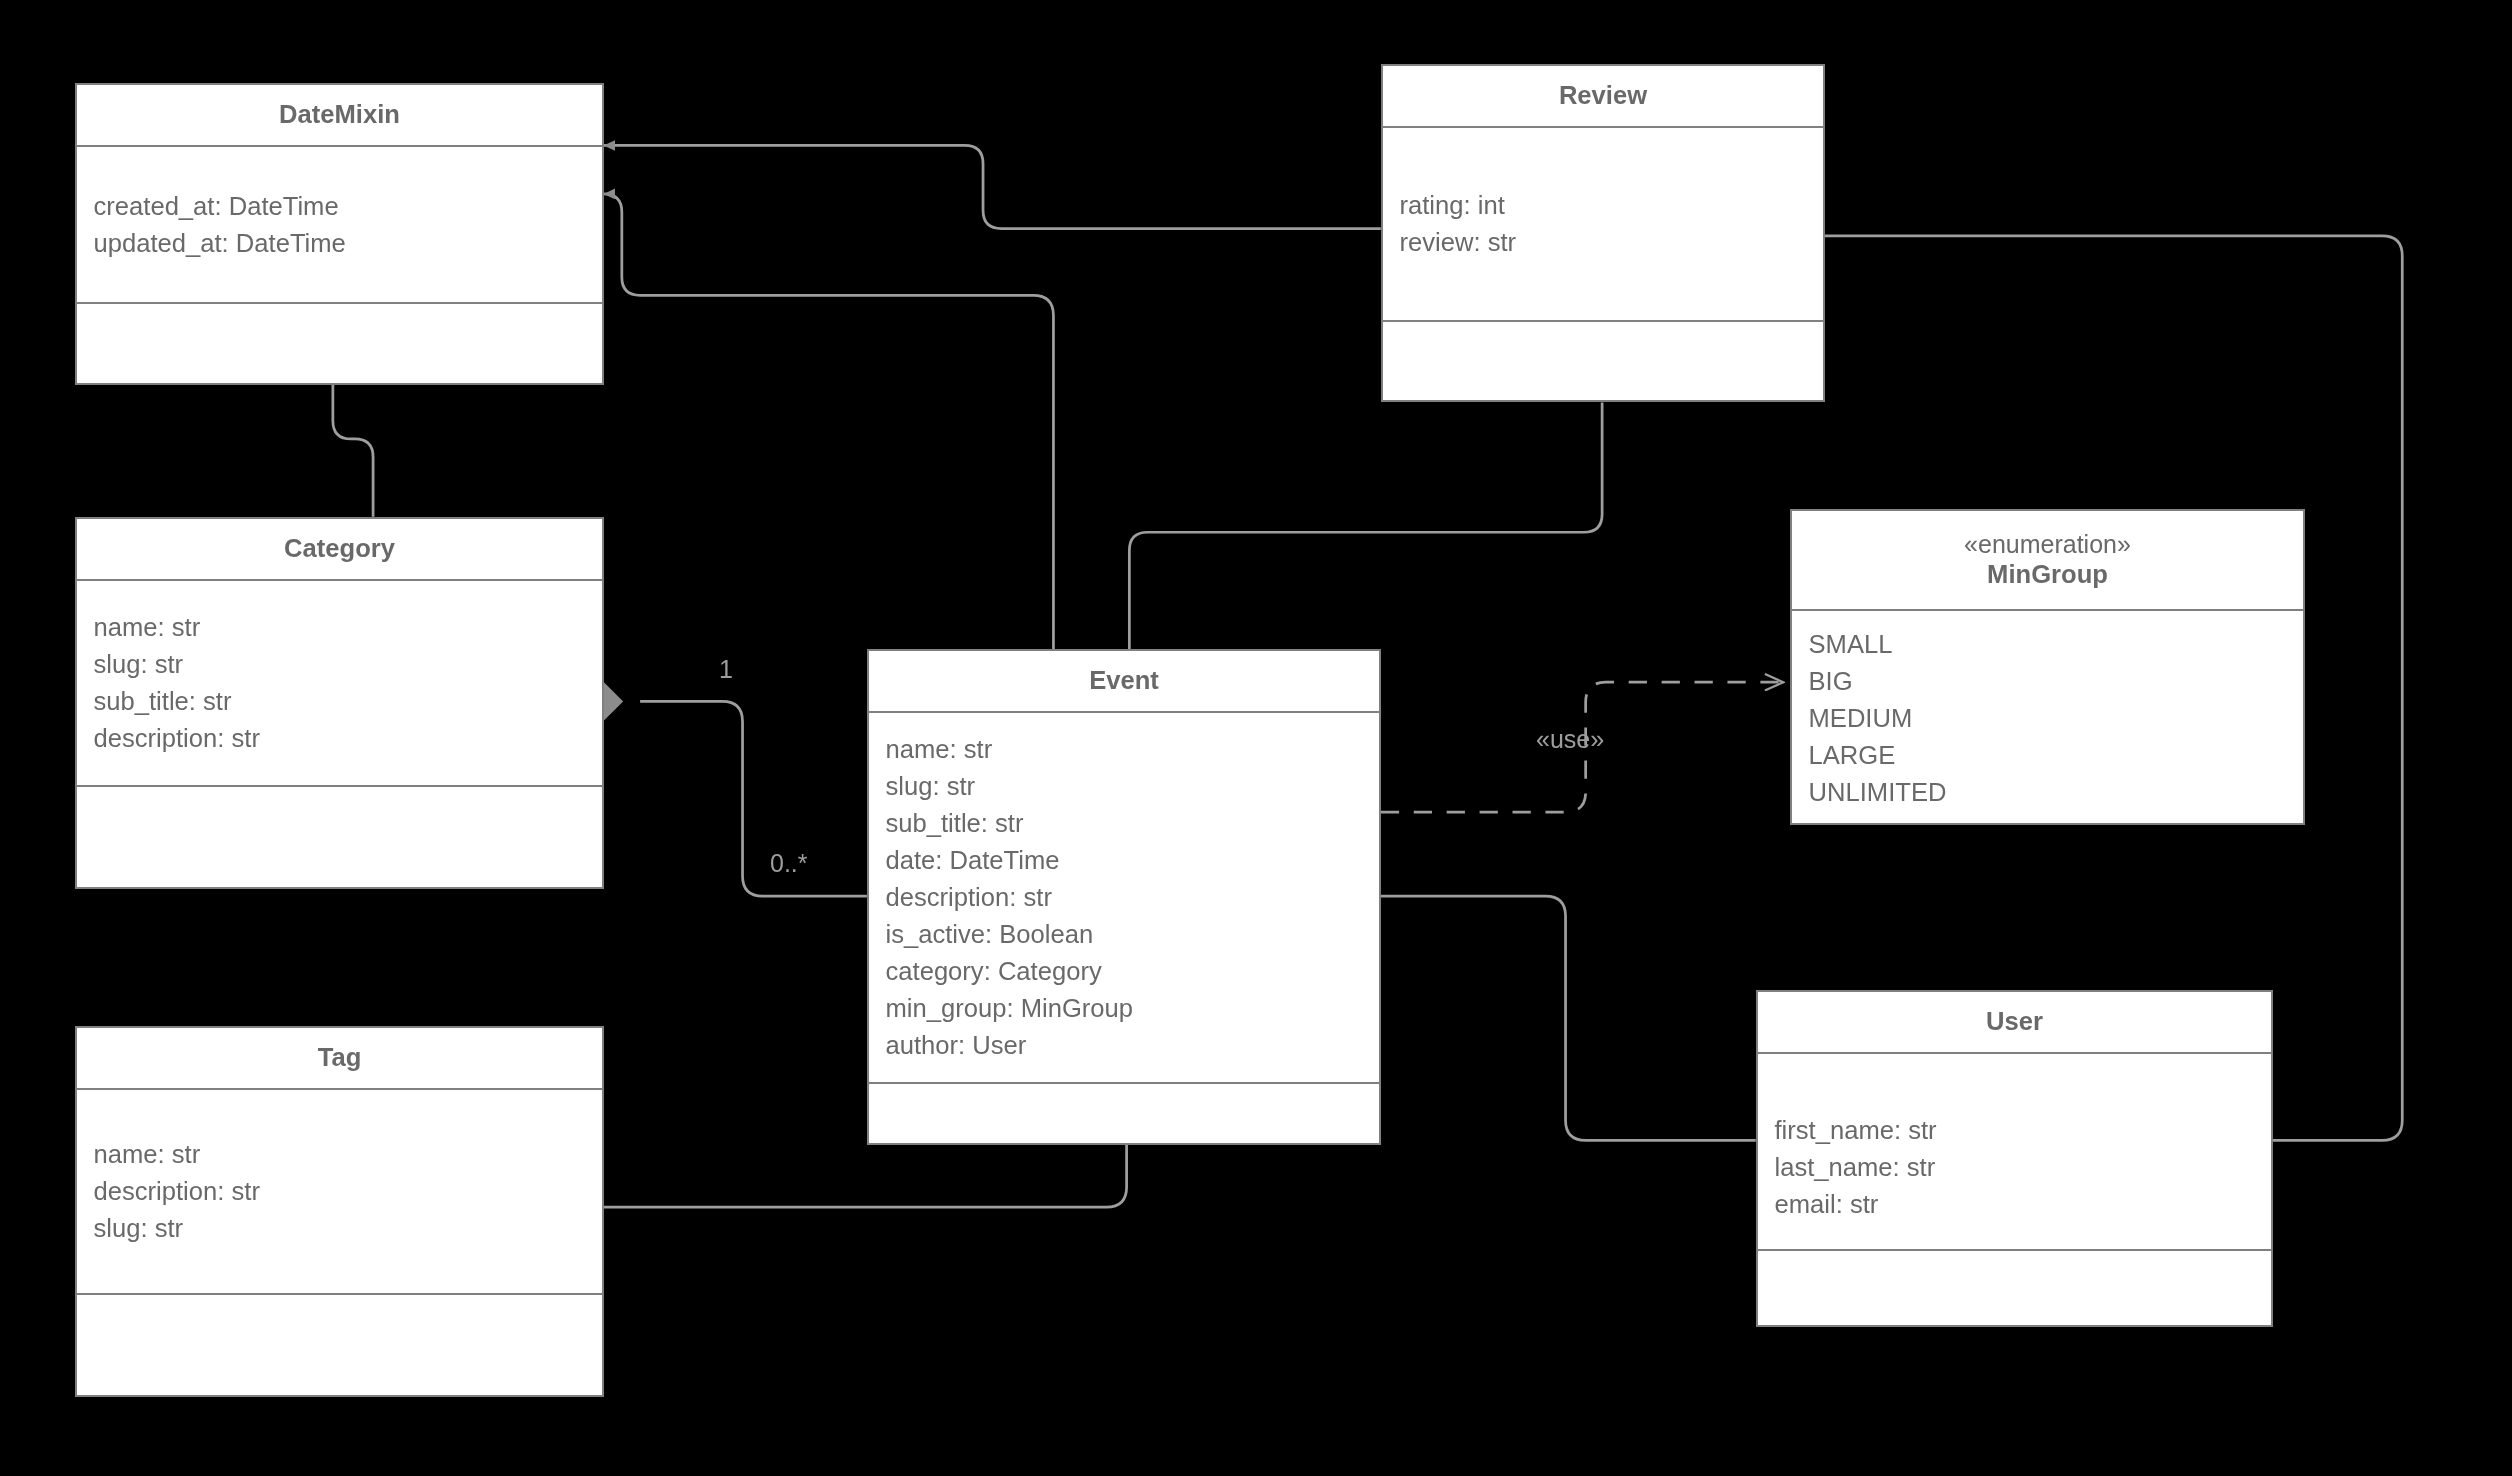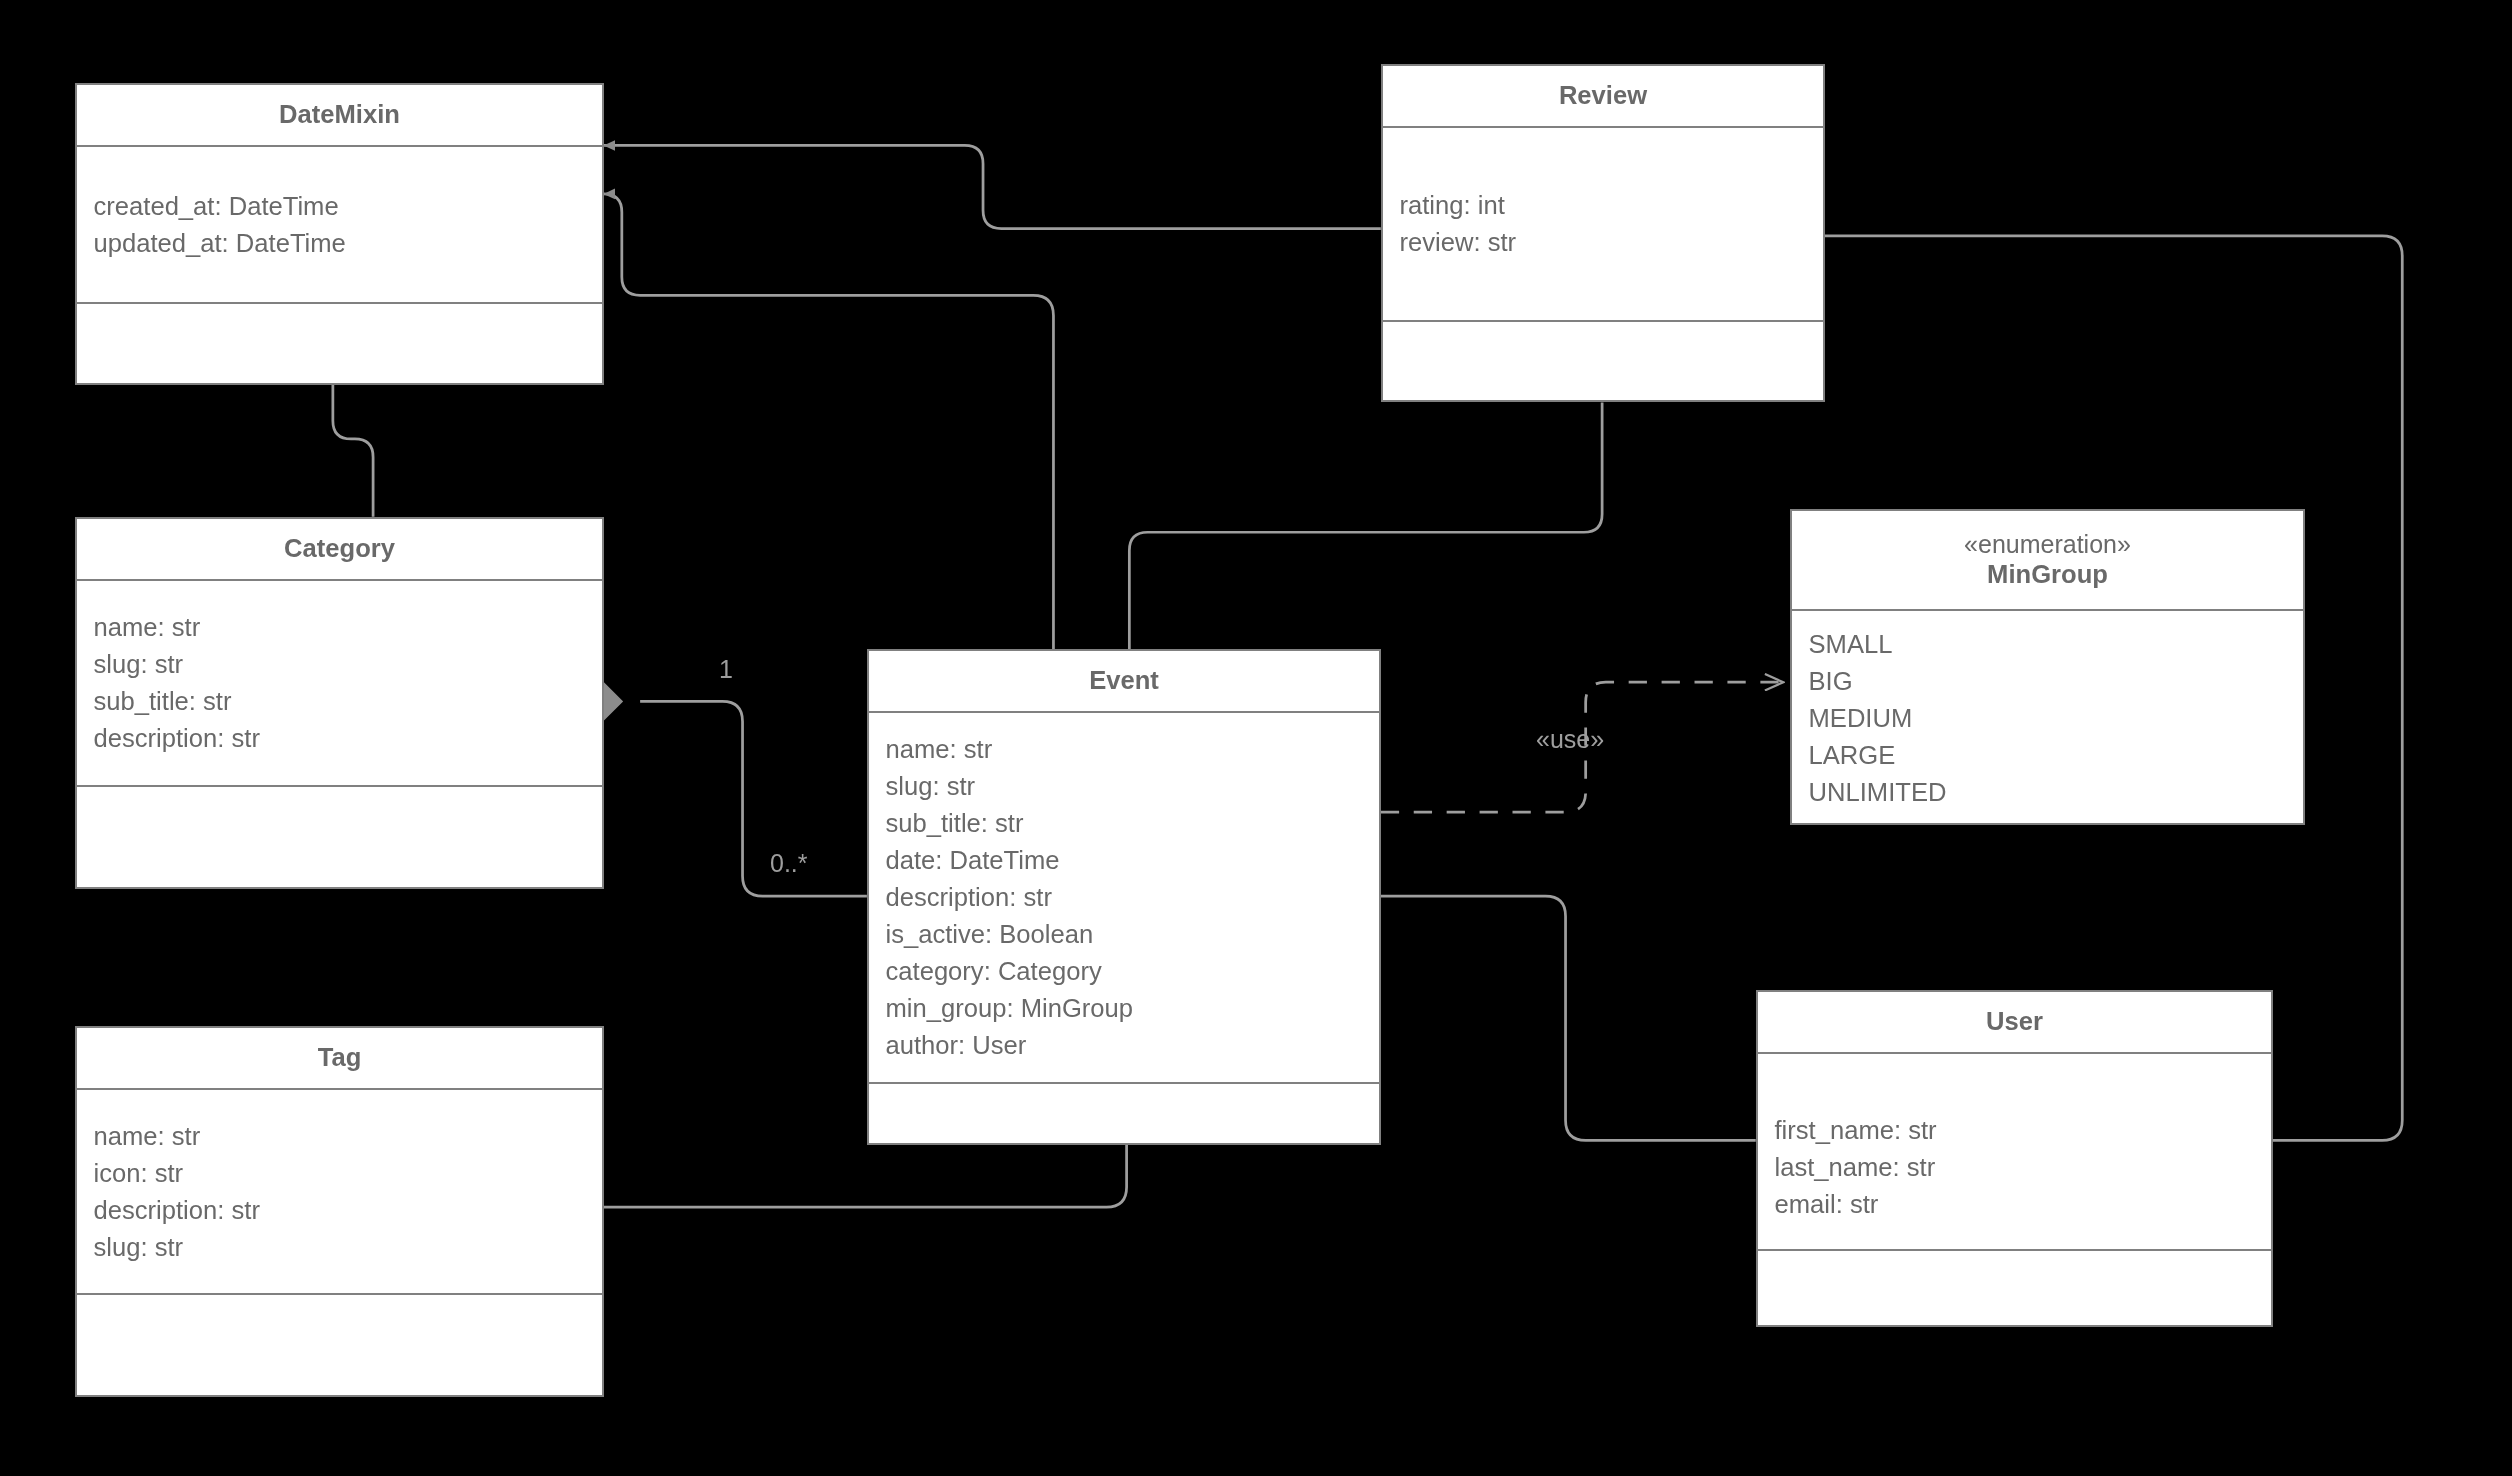--- a/index.html
+++ b/index.html
@@ -148,21 +148,20 @@
     </div>
     <div class="class-methods"></div>
   </div>
 
   <div class="uml-class" style="left:75px; top:1026px; width:529px; height:371px;">
     <div class="class-header" style="height:62px;">
       <span>Tag</span>
     </div>
     <div class="class-attrs" style="height:205px; flex:0 0 205px;">
       <span>name: str</span>
-      <span>icon: str</span>
       <span>description: str</span>
       <span>slug: str</span>
     </div>
     <div class="class-methods"></div>
   </div>
 
   <div class="uml-class" style="left:867px; top:649px; width:514px; height:496px;">
     <div class="class-header" style="height:62px;">
       <span>Event</span>
     </div>

